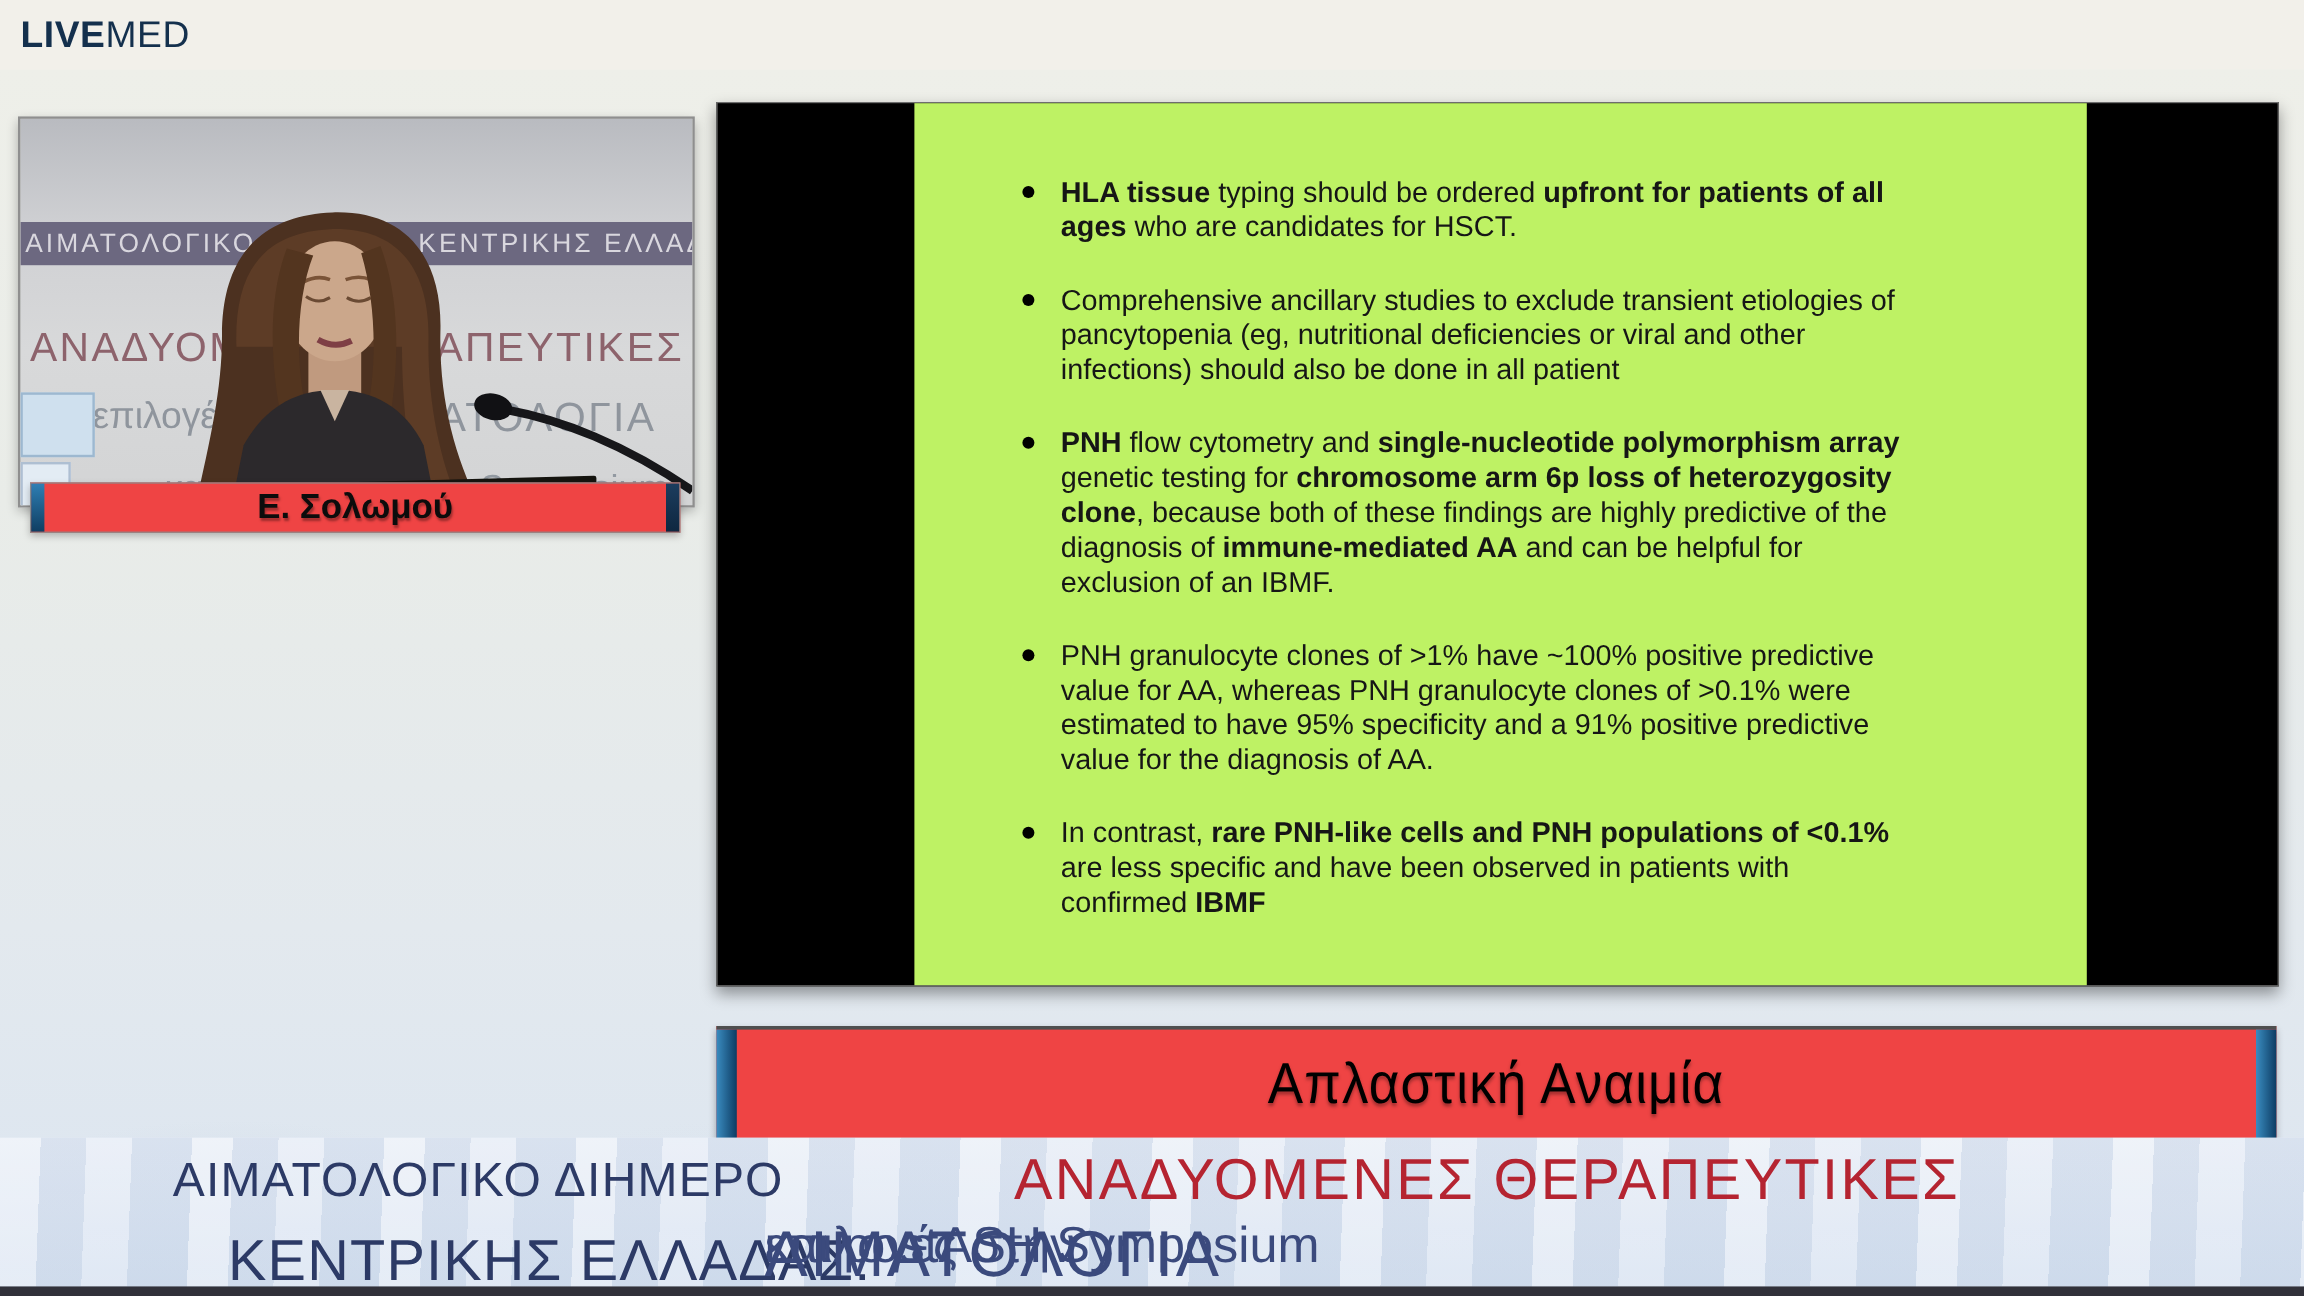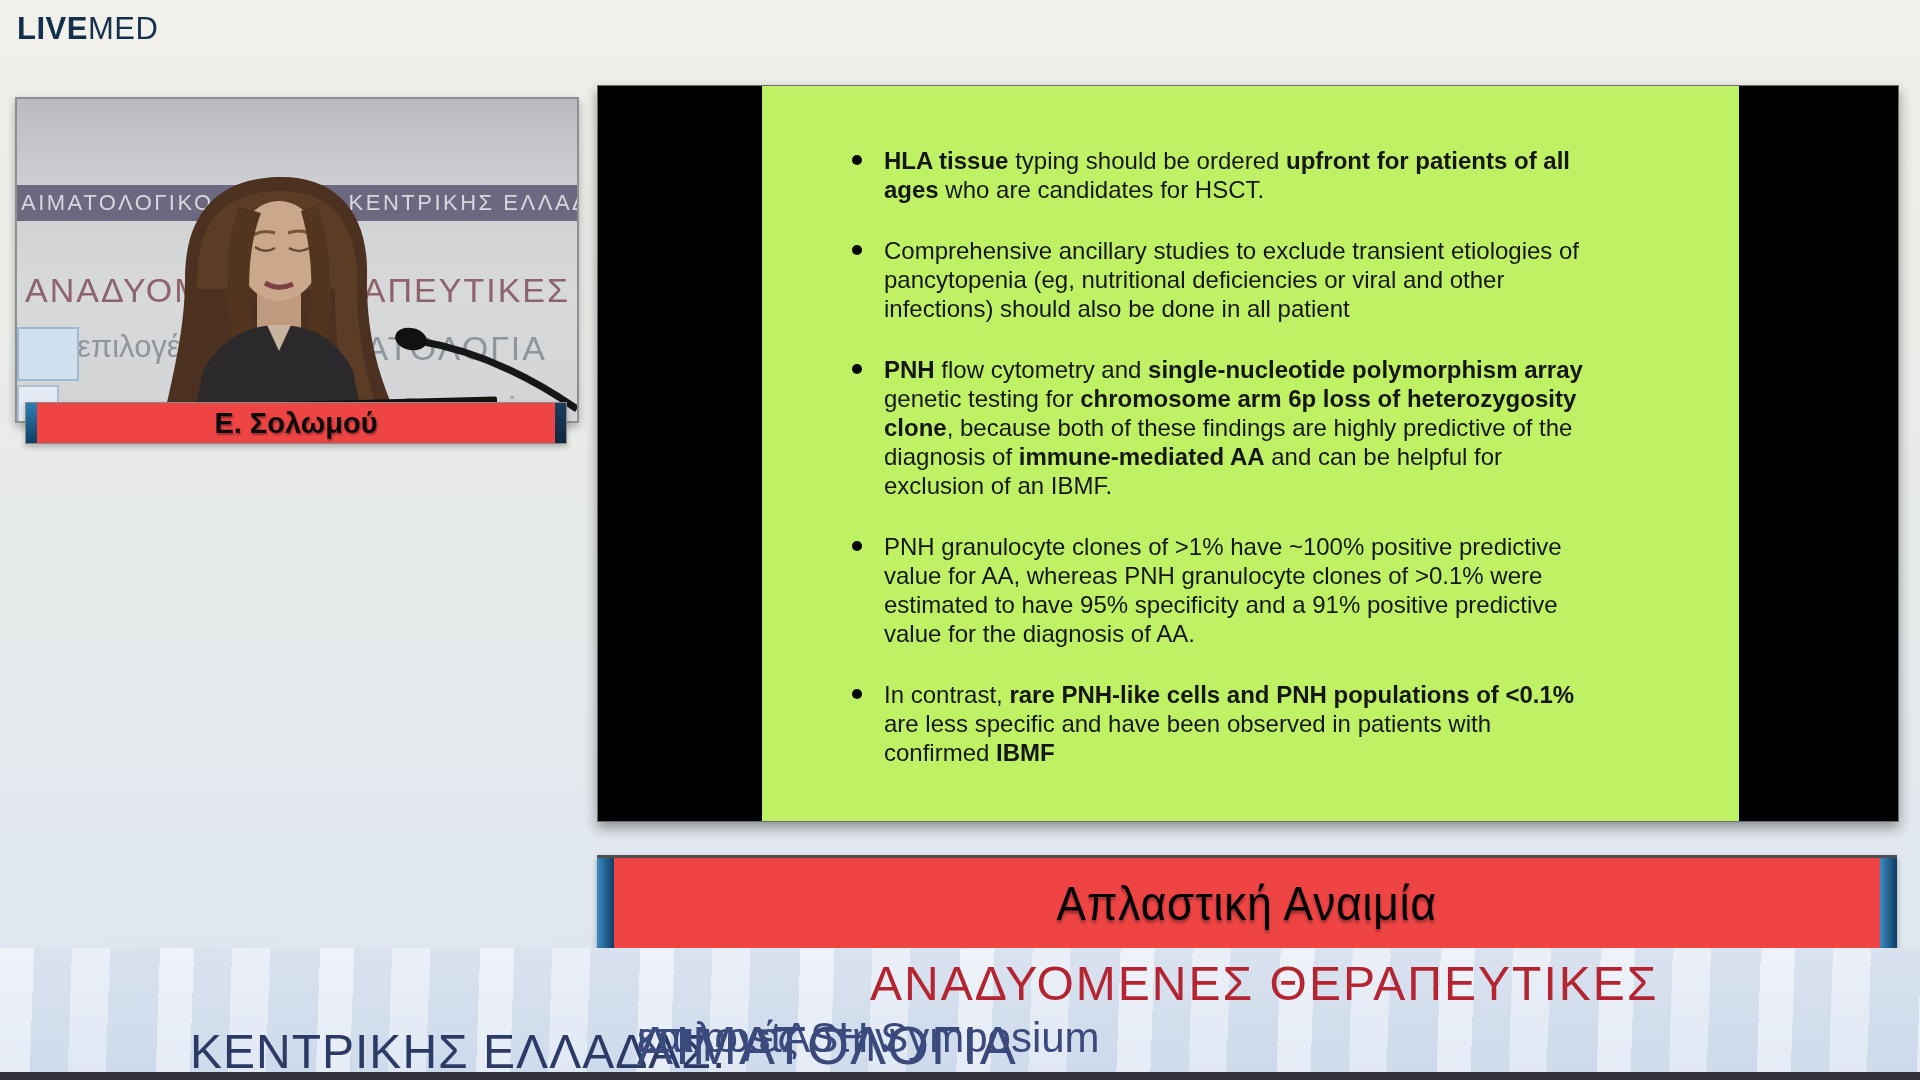--- a/index.html
+++ b/index.html
@@ -118,21 +118,21 @@
   }
   .footer::before{
     content:"";position:absolute;inset:0;
     background:repeating-linear-gradient(92deg,
       rgba(255,255,255,.35) 0 34px, rgba(186,201,222,.28) 34px 72px,
       rgba(255,255,255,.22) 72px 110px, rgba(170,190,215,.22) 110px 160px);
     mix-blend-mode:normal;
   }
   .footer span{position:absolute;white-space:nowrap;}
   .f-l1l{left:144px;top:14px;font-size:40px;color:#2c3a66;letter-spacing:1px;}
-  .f-l1r{left:870px;top:8px;font-size:48px;color:#b52431;letter-spacing:2px;}
+  .f-l1r{left:845px;top:8px;font-size:48px;color:#b52431;letter-spacing:2px;}
   .f-l2l{left:190px;top:76px;font-size:48px;color:#2c3a66;letter-spacing:1px;}
   .f-l2r{left:637px;top:66px;font-size:42px;color:#3b4a7d;}
   .f-l2r .big{font-size:54px;letter-spacing:2px;}
 </style>
 </head>
 <body>
 
 <div class="stage">
 
   <div class="bg-art"></div>
@@ -207,20 +207,21 @@
     </div>
   </div>
 
   <div class="slide-titlebar">
     <span class="bar-cap l"></span>
     <div class="slide-title">Απλαστική Αναιμία</div>
     <span class="bar-cap r"></span>
   </div>
 
   <div class="footer">
+    <span class="f-l1l">ΑΙΜΑΤΟΛΟΓΙΚΟ ΔΙΗΜΕΡΟ</span>
     <span class="f-l1r">ΑΝΑΔΥΟΜΕΝΕΣ ΘΕΡΑΠΕΥΤΙΚΕΣ</span>
     <span class="f-l2l">ΚΕΝΤΡΙΚΗΣ ΕΛΛΑΔΑΣ:</span>
     <span class="f-l2r">
         <span>επιλογές στην </span>
         <span class="big">ΑΙΜΑΤΟΛΟΓΙΑ</span>
         <span> και postASH Symposium</span>
       </span>
   </div>
 
 </div>

